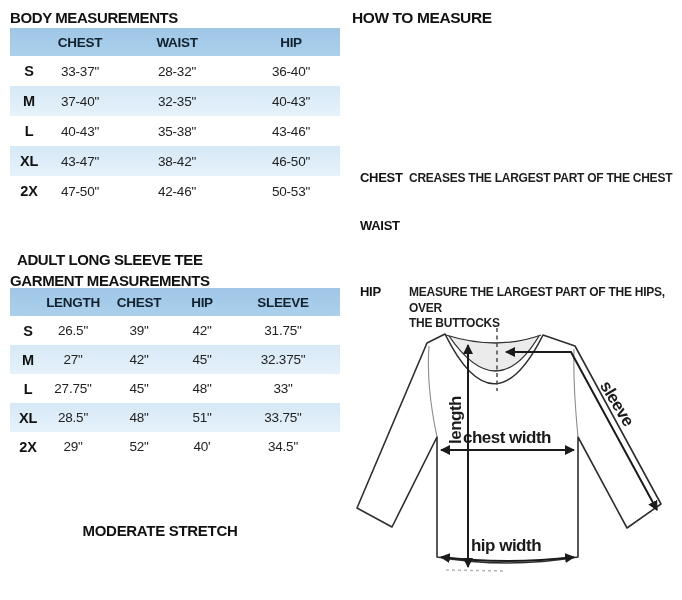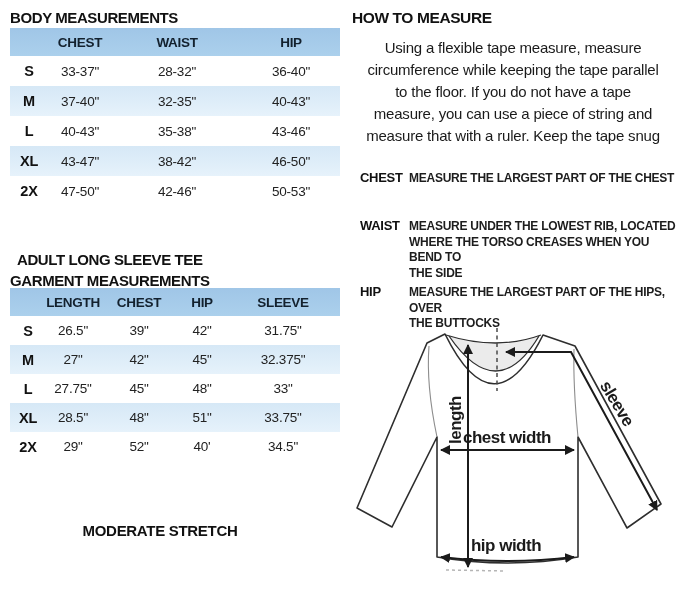--- a/index.html
+++ b/index.html
@@ -145,33 +145,25 @@
         <div class="cell d3">40'</div>
         <div class="cell d4">34.5"</div>
       </div>
     </div>
   </div>
 
   <div class="abs stretch" style="left:0;top:522px;width:320px;">MODERATE STRETCH</div>
 
   <div class="abs howto-title" style="left:352px;top:9px;width:326px;">HOW TO MEASURE</div>
 
-  <div class="abs howto-par" style="left:346px;top:37px;width:334px;">Using a flexible tape measure, measure
-circumference while keeping the tape parallel
-to the floor.  If you do not have a tape
-measure, you can use a piece of string and
-measure that with a ruler. Keep the tape snug</div>
 
   <div class="abs def-term" style="left:360px;top:170px;width:46px;">CHEST</div>
-  <div class="abs def-text" style="left:409px;top:171px;width:272px;">MEASURE THE LARGEST PART OF THE CHEST</div>
+  <div class="abs def-text" style="left:409px;top:171px;width:272px;">CREASES THE LARGEST PART OF THE CHEST</div>
 
   <div class="abs def-term" style="left:360px;top:218px;width:46px;">WAIST</div>
-  <div class="abs def-text" style="left:409px;top:219px;width:272px;">MEASURE UNDER THE LOWEST RIB, LOCATED
-WHERE THE TORSO CREASES WHEN YOU BEND TO
-THE SIDE</div>
 
   <div class="abs def-term" style="left:360px;top:284px;width:46px;">HIP</div>
   <div class="abs def-text" style="left:409px;top:285px;width:272px;">MEASURE THE LARGEST PART OF THE HIPS, OVER
 THE BUTTOCKS</div>
 
   <svg class="abs" style="left:346px;top:326px;" width="336" height="274" viewBox="346 326 336 274">
     <defs>
       <marker id="ah" markerUnits="userSpaceOnUse" markerWidth="12" markerHeight="10" refX="9" refY="5" orient="auto-start-reverse">
         <path d="M0,0 L10,5 L0,10 Z" fill="#1b1b1b"></path>
       </marker>

